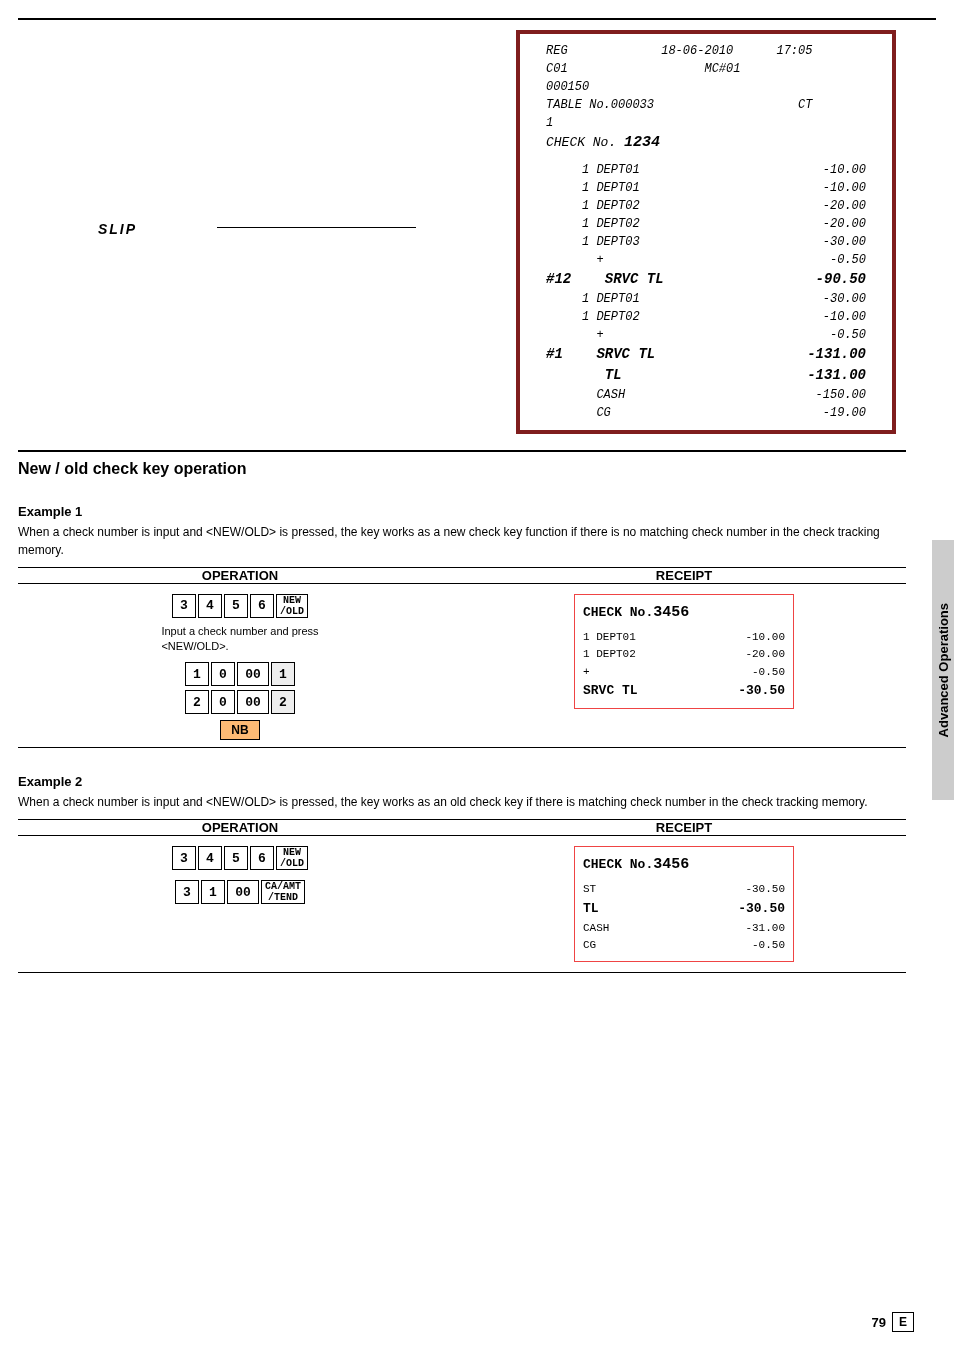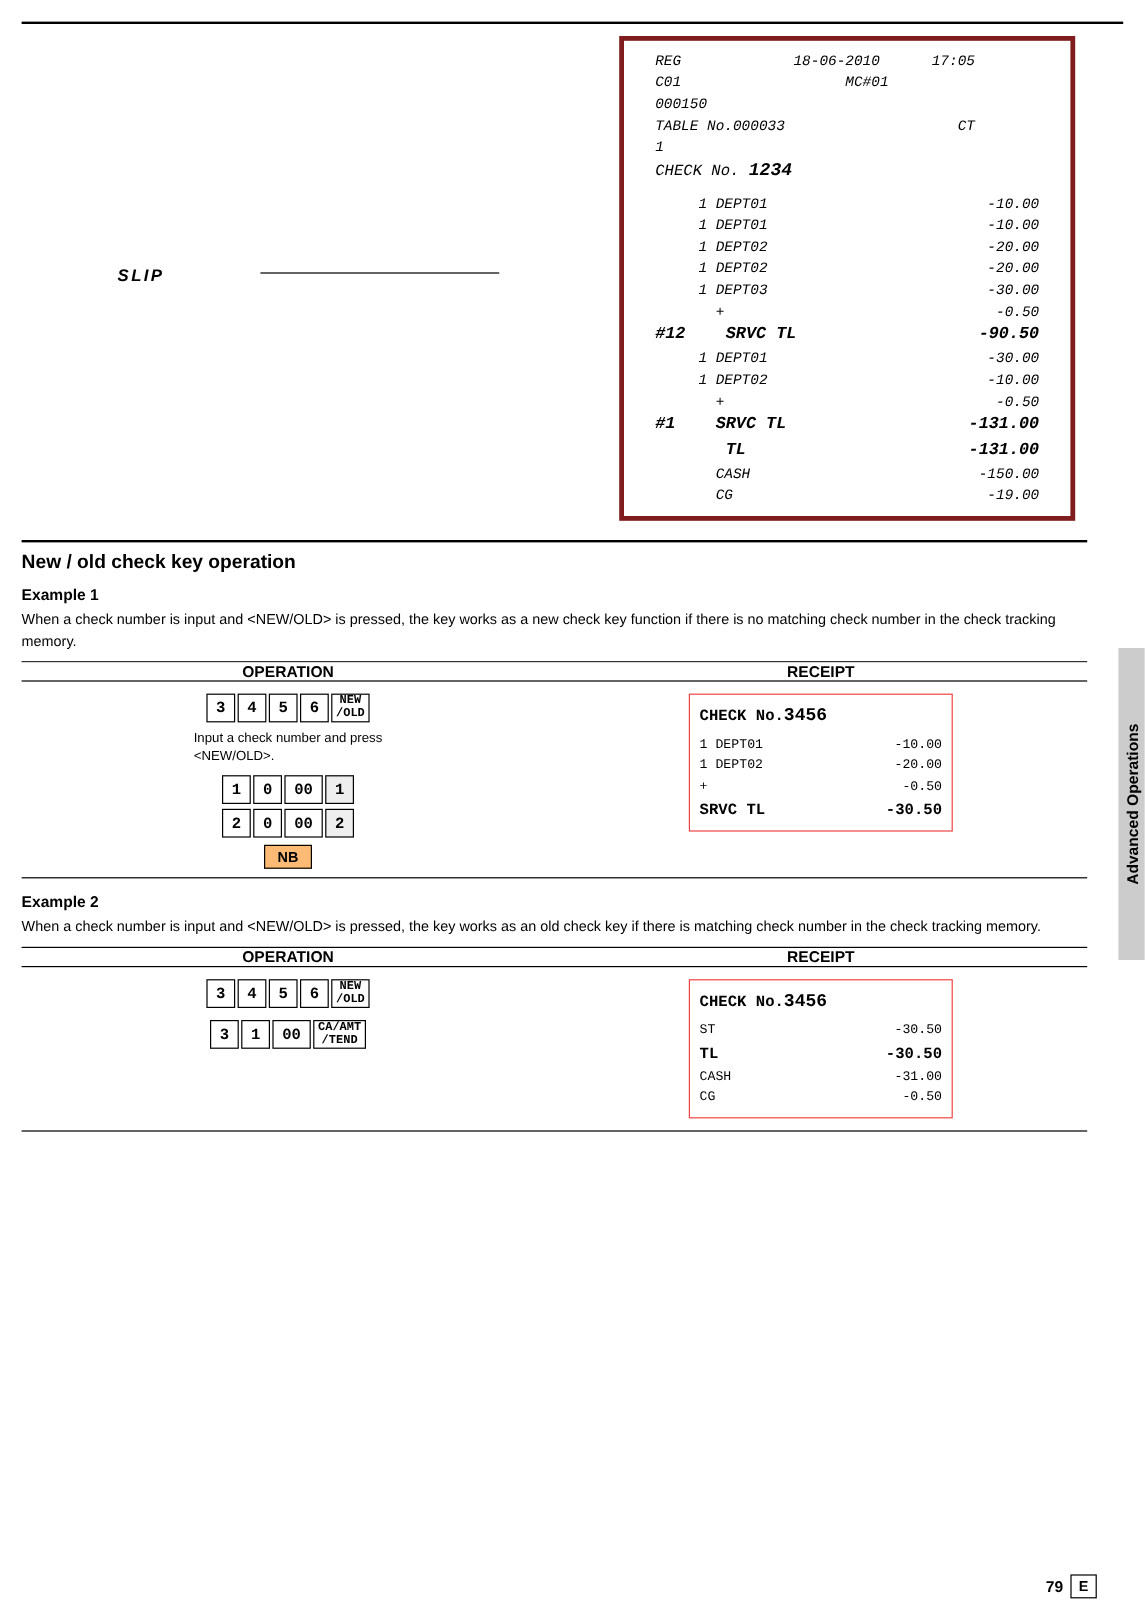--- a/index.html
+++ b/index.html
@@ -92,21 +92,21 @@
       font-size: 16px;
       font-weight: bold;
       margin-bottom: 6px;
       border-top: 2px solid #000;
       padding-top: 8px;
     }
 
     .example-title {
       font-size: 13px;
       font-weight: bold;
-      margin: 10px 0 4px 0;
+      margin: 26px 0 4px 0;
     }
 
     .example-desc {
       font-size: 12px;
       line-height: 1.5;
       margin-bottom: 8px;
     }
 
     
     .op-receipt-table {

